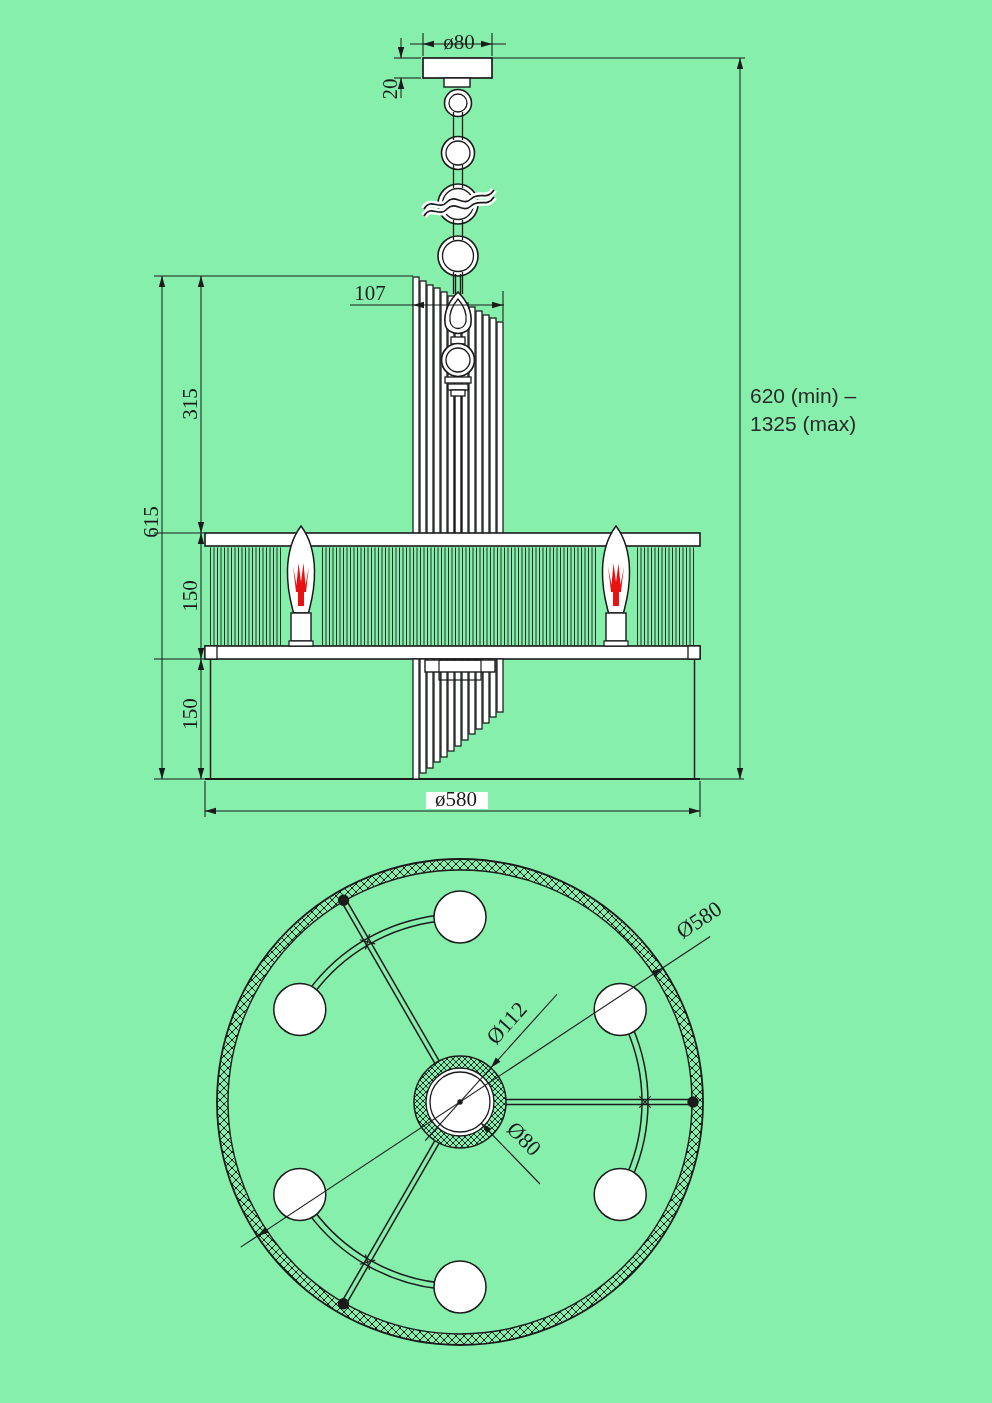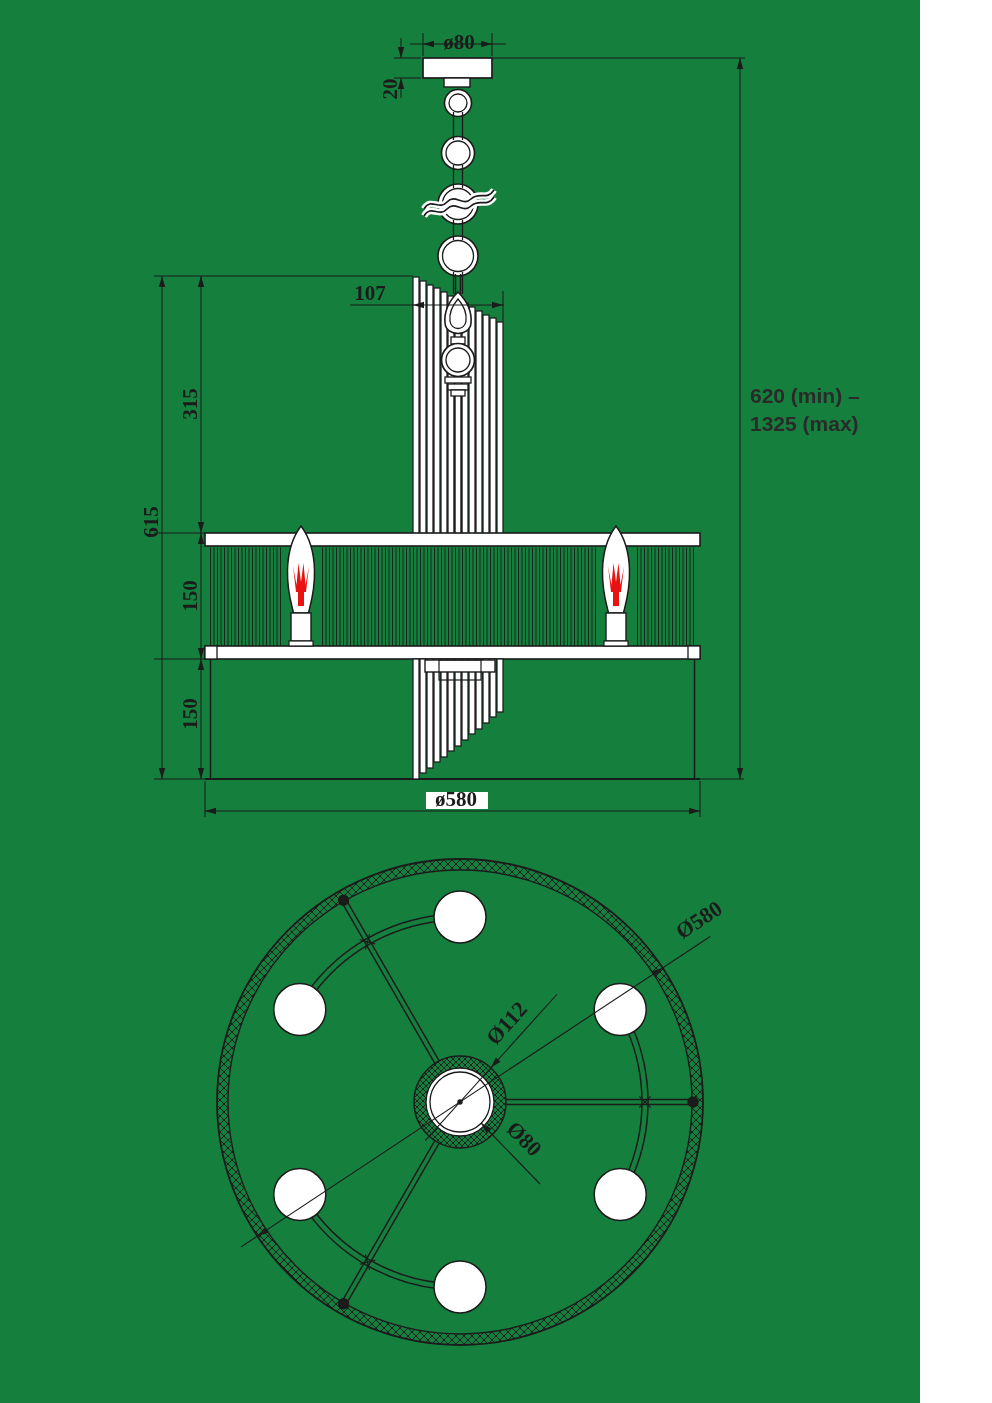--- a/index.html
+++ b/index.html
@@ -1,16 +1,16 @@
 <!DOCTYPE html>
 <html><head>
 <meta charset="utf-8">
 <style>
   html,body{margin:0;padding:0;background:#fff;}
-  #page{position:relative;width:920px;height:1403px;background:#15803d;overflow:hidden;font-weight:bold;}
+  #page{position:relative;width:992px;height:1403px;background:#86efac;overflow:hidden;}
   svg{display:block;}
   text{fill:#1b1b1b;}
   .dim-num{font-family:"Liberation Serif", serif;font-size:21px;}
   .dim-num-lg{font-family:"Liberation Serif", serif;font-size:22px;}
   .note-text{font-family:"Liberation Sans", sans-serif;font-size:21px;fill:#2a2a2a;}
 </style>
 </head>
 <body>
 
 <div id="page">

